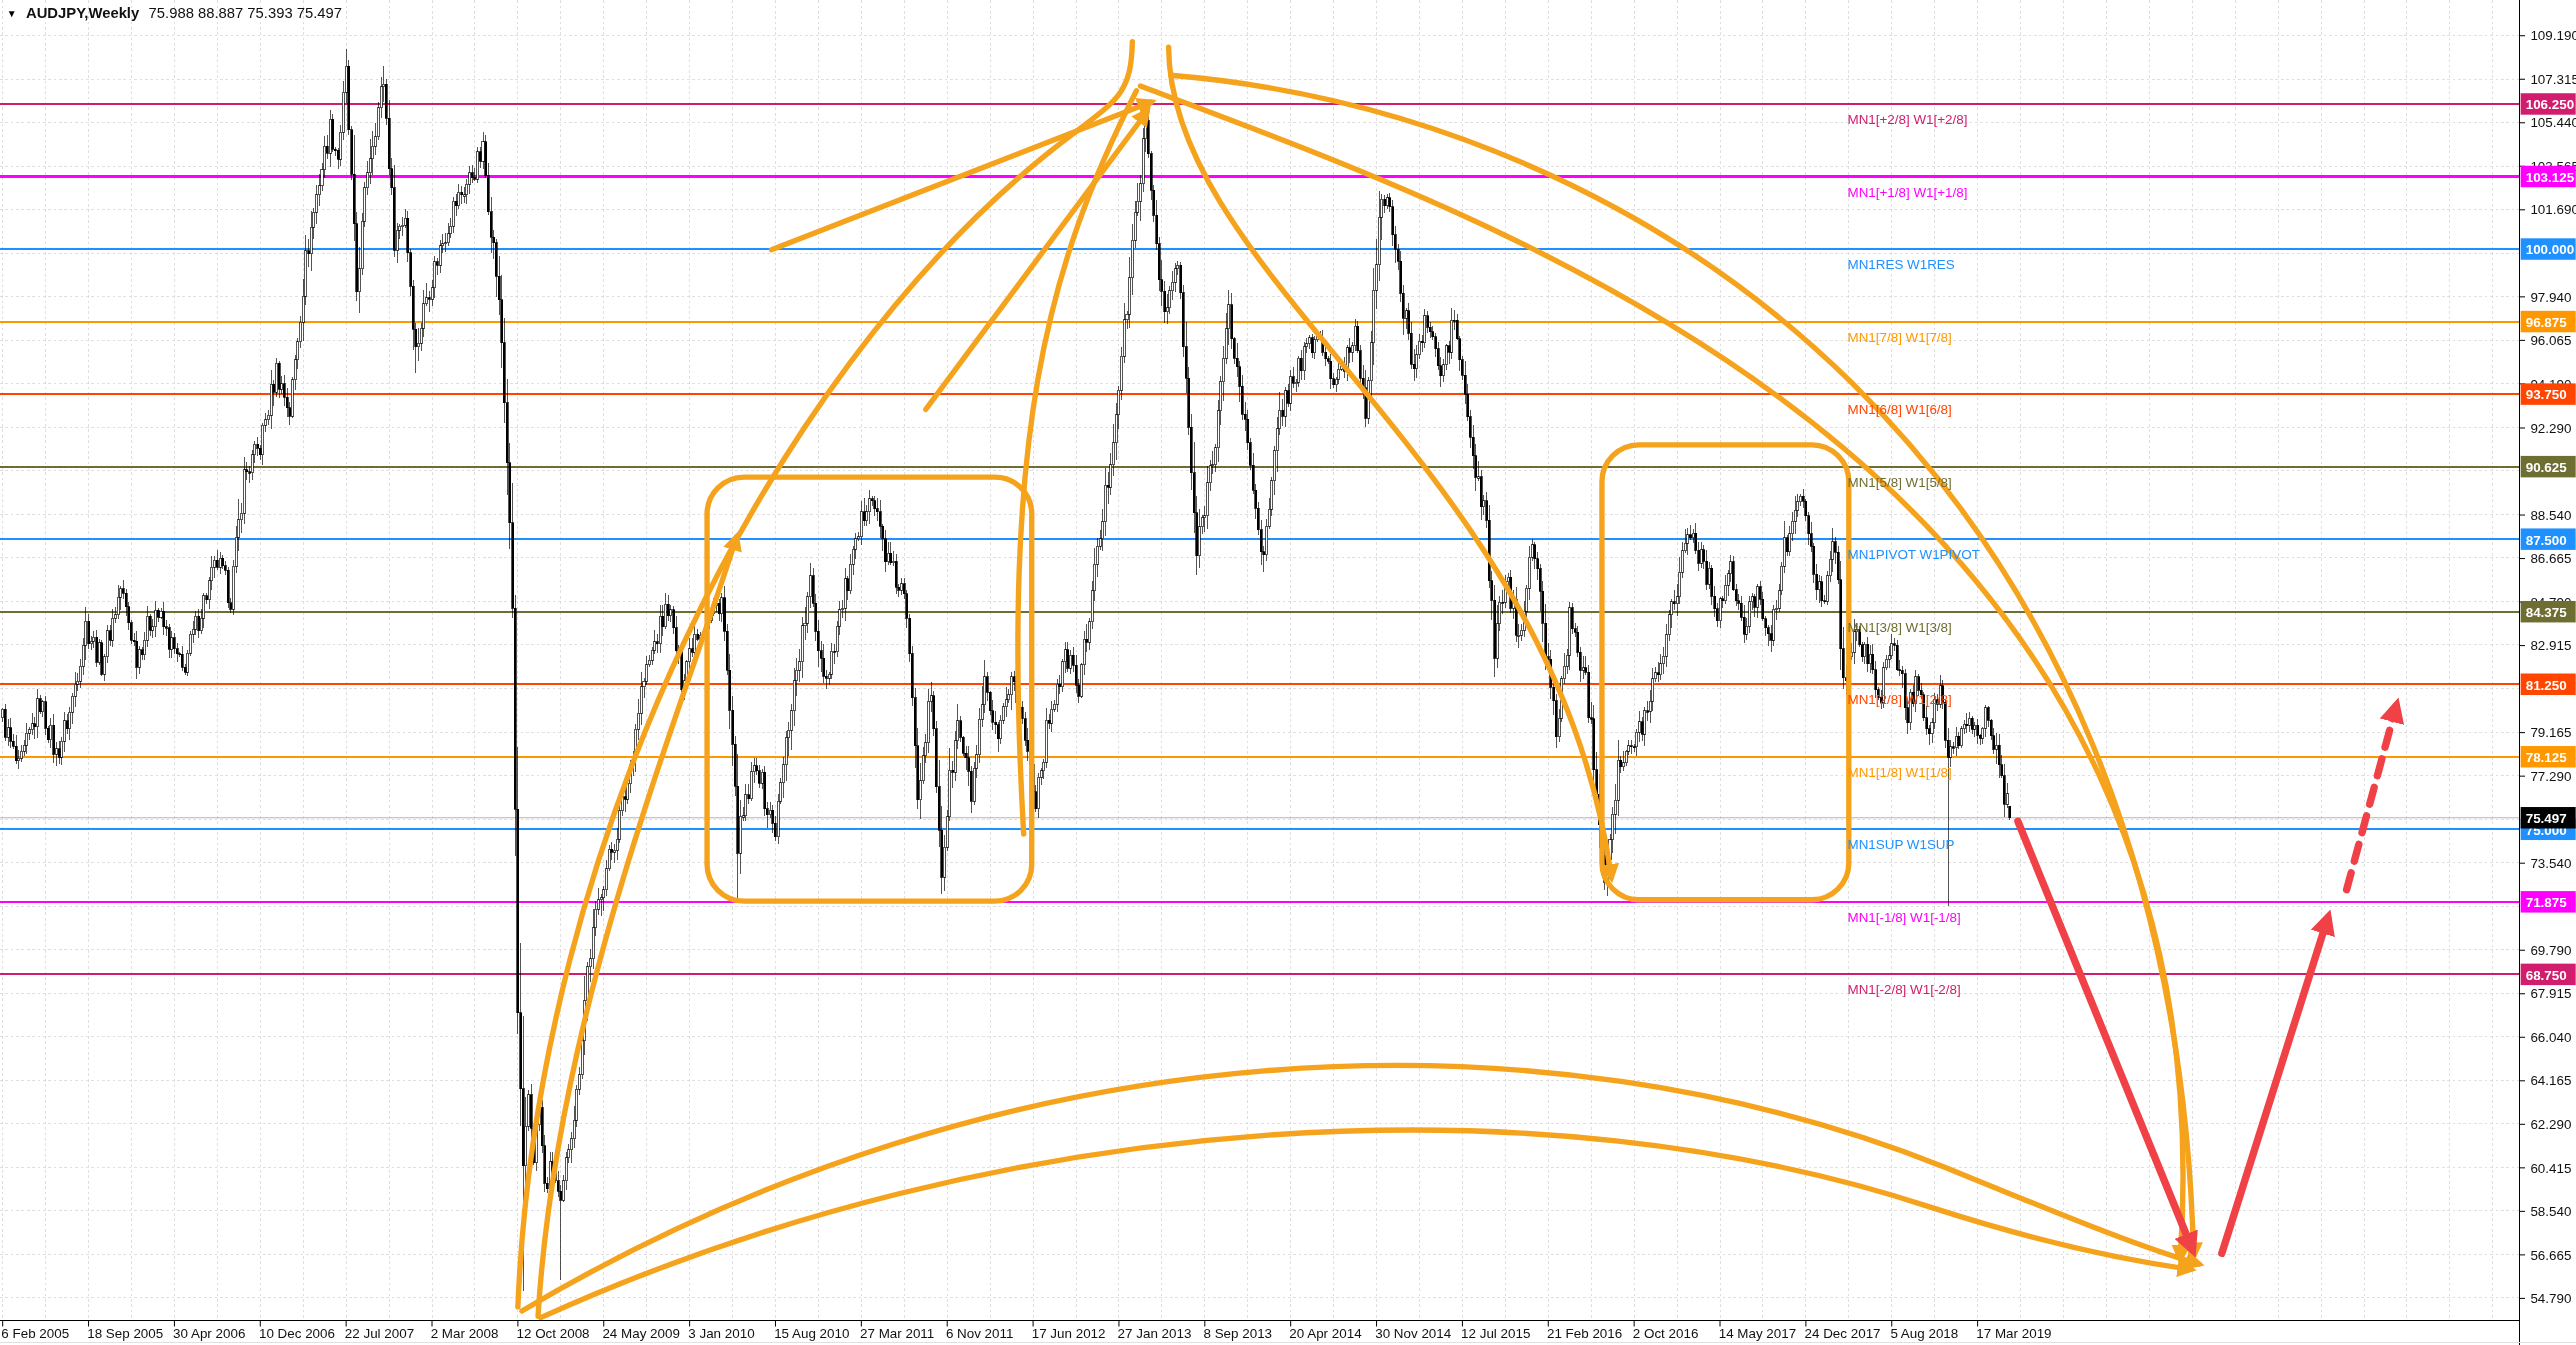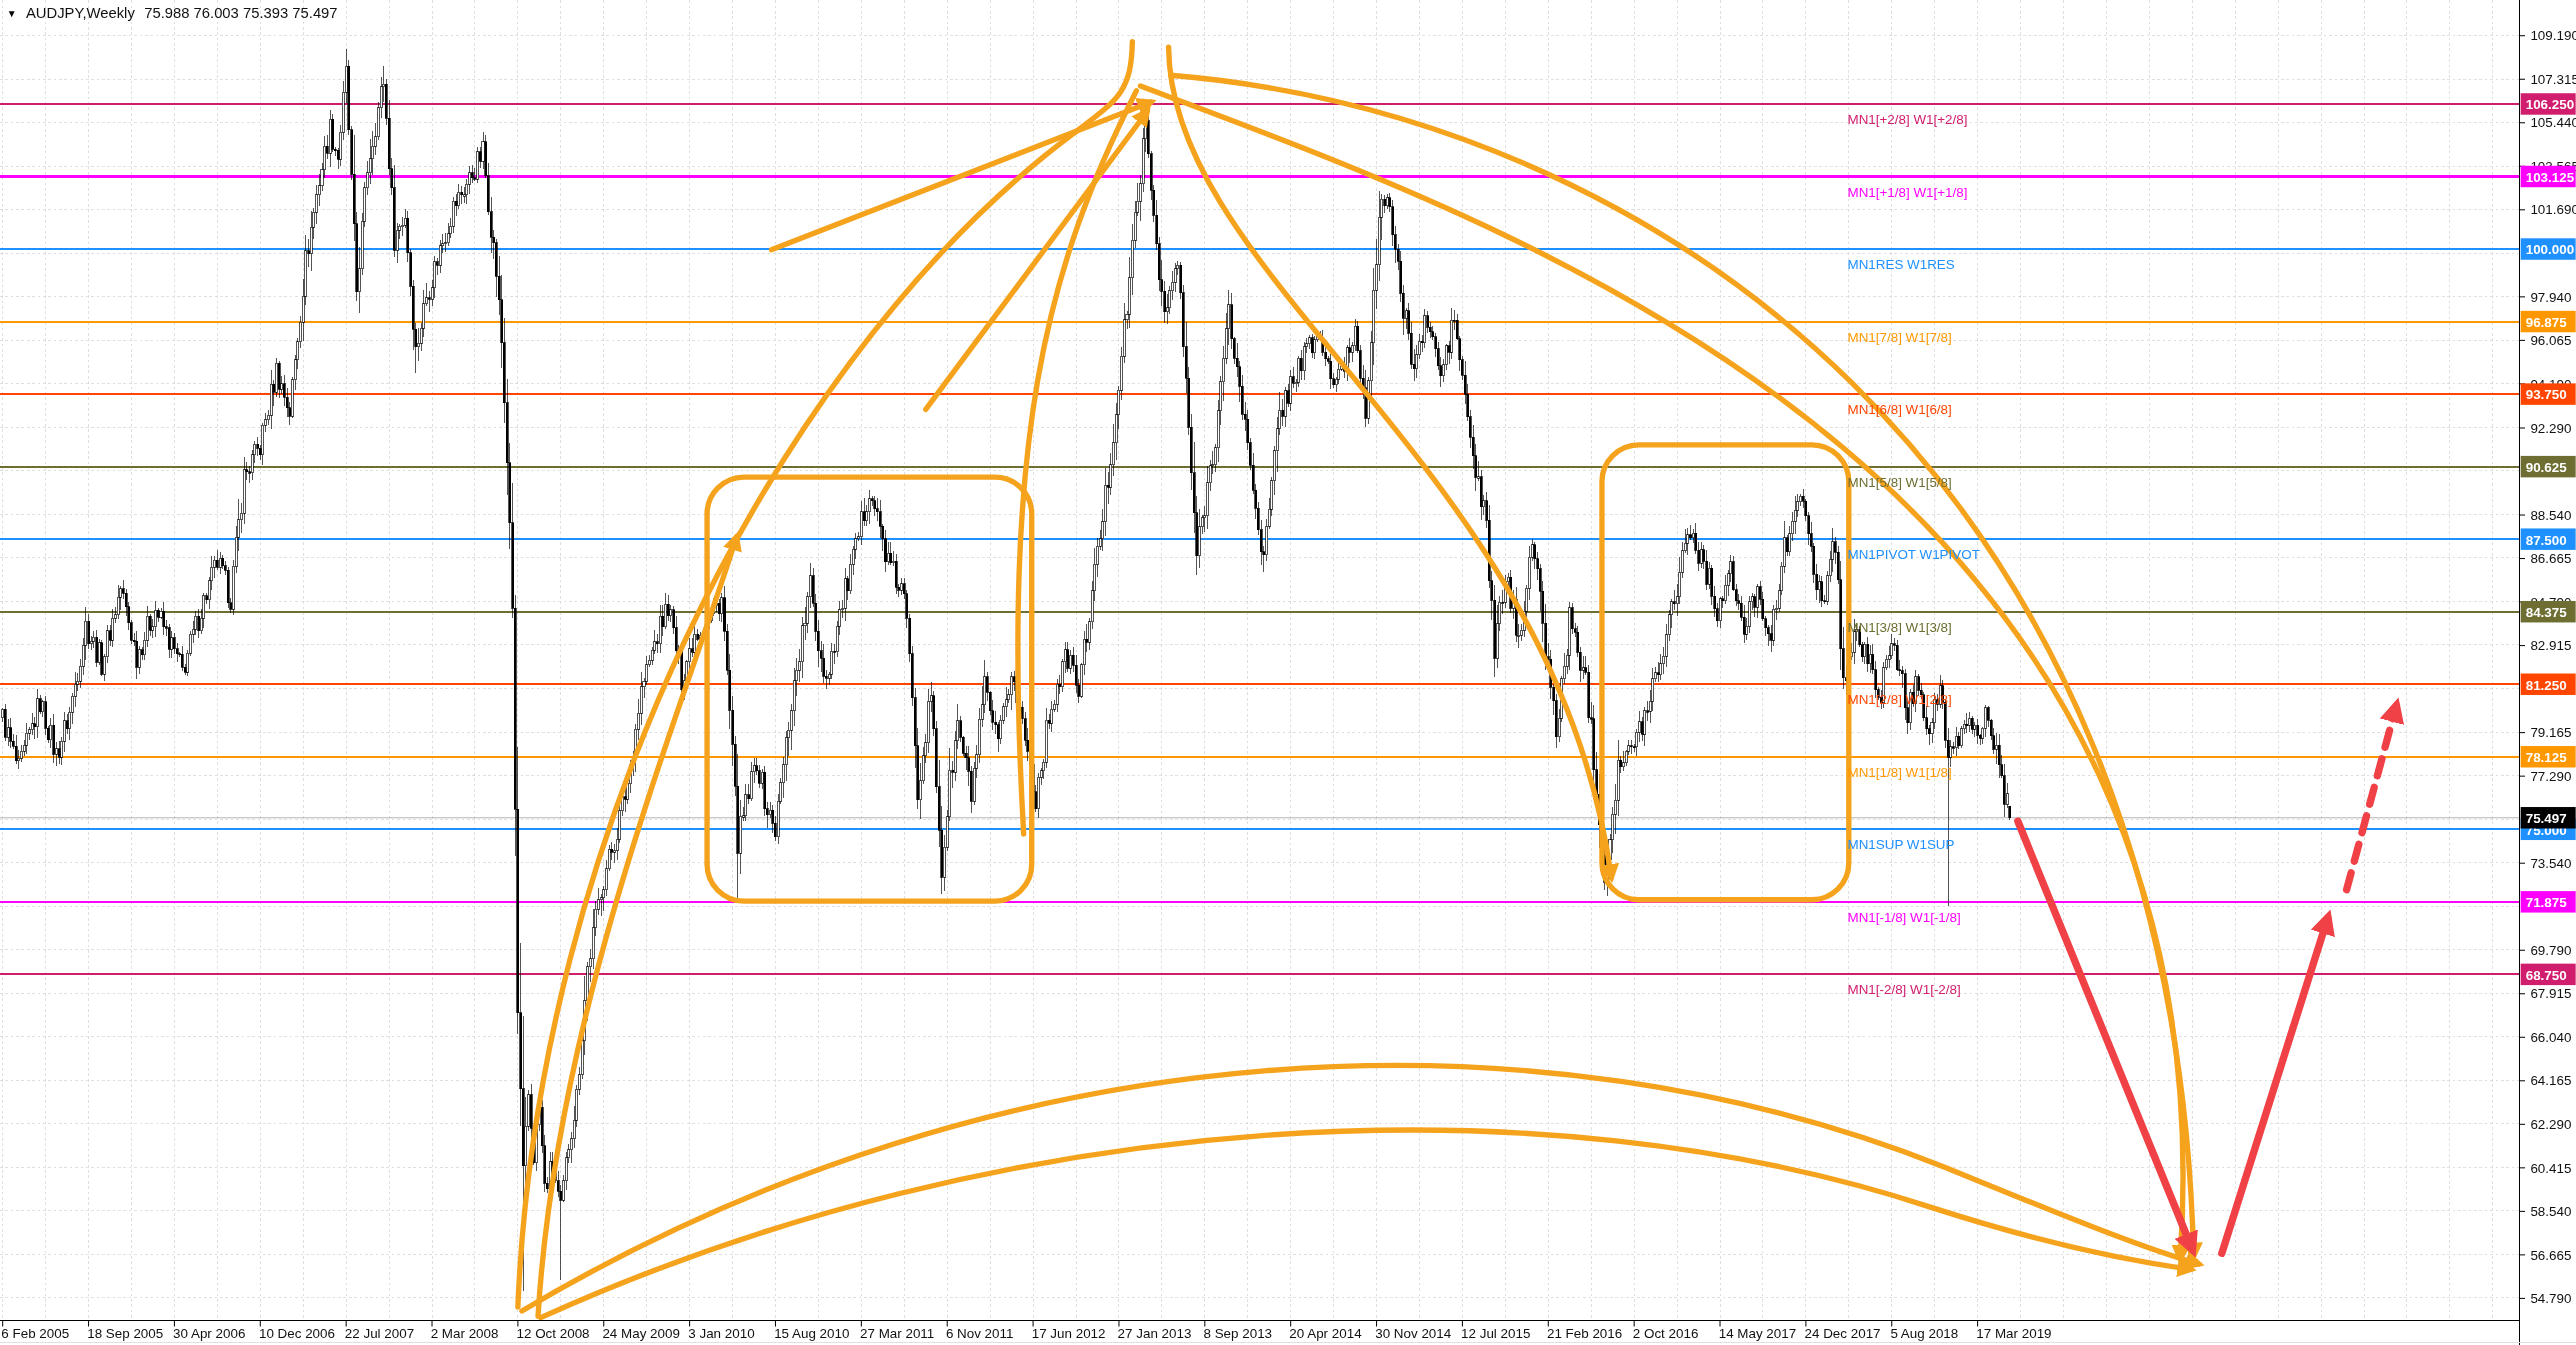--- a/index.html
+++ b/index.html
@@ -2,21 +2,21 @@
 <html style="font-size:10.7px"><head>
 <meta charset="utf-8">
 <style>
   html,body{margin:0;padding:0;background:#ffffff;width:2576px;height:1346px;overflow:hidden;
     font-family:"Liberation Sans","DejaVu Sans",sans-serif;}
   #stage{position:relative;width:2576px;height:1346px;background:#ffffff;}
   #chart-svg{position:absolute;left:0;top:0;}
   #title-bar{position:absolute;left:6.7px;top:5.4px;display:flex;align-items:center;gap:9.4px;
     font-size:14.8px;color:#111;white-space:pre;z-index:5;}
   #title-bar .tri{font-size:10px;color:#000;cursor:pointer;}
-  .sym{font-weight:400;}
+  .sym{font-weight:700;}
 </style>
 </head>
 <body>
 
 <div id="stage">
   <svg id="chart-svg" width="2576" height="1346" viewBox="0 0 3840 2006">
       <defs>
         <marker id="ah-o" viewBox="0 0 10 10" refX="7" refY="5" markerWidth="3.6" markerHeight="3.6" orient="auto-start-reverse">
           <path d="M0,0 L10,5 L0,10 z" fill="#f5a31d"></path>
         </marker>
@@ -1796,15 +1796,15 @@
         <line x1="2564" y1="1968" x2="2564" y2="1977" stroke="#000" stroke-width="1.5"></line>
         <text x="2562" y="1994" font-size="20" fill="#111">14 May 2017</text>
         <line x1="2692" y1="1968" x2="2692" y2="1977" stroke="#000" stroke-width="1.5"></line>
         <text x="2690" y="1994" font-size="20" fill="#111">24 Dec 2017</text>
         <line x1="2820" y1="1968" x2="2820" y2="1977" stroke="#000" stroke-width="1.5"></line>
         <text x="2818" y="1994" font-size="20" fill="#111">5 Aug 2018</text>
         <line x1="2948" y1="1968" x2="2948" y2="1977" stroke="#000" stroke-width="1.5"></line>
         <text x="2946" y="1994" font-size="20" fill="#111">17 Mar 2019</text>
       </g>
     </svg>
-  <div id="title-bar"><span class="tri">▼</span><span class="sym">AUDJPY,Weekly</span><span>75.988 76.003 75.393 75.497</span></div>
+  <div id="title-bar"><span class="tri">▼</span><span class="sym">AUDJPY,Weekly</span><span>75.988 88.887 75.393 75.497</span></div>
 </div>
 
 
 </body></html>

